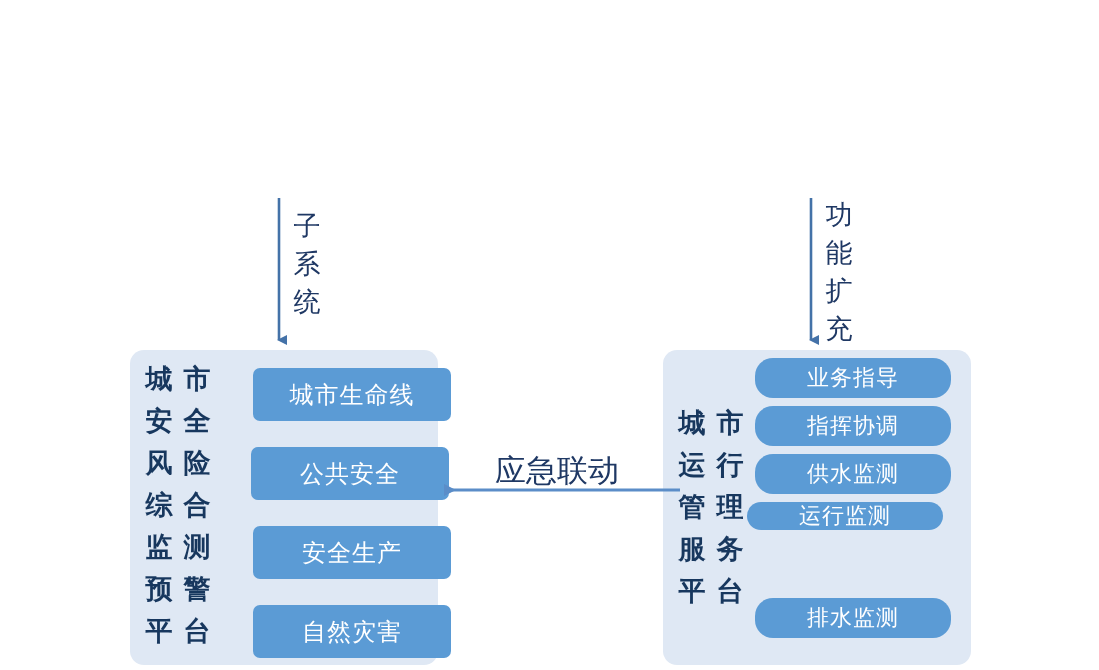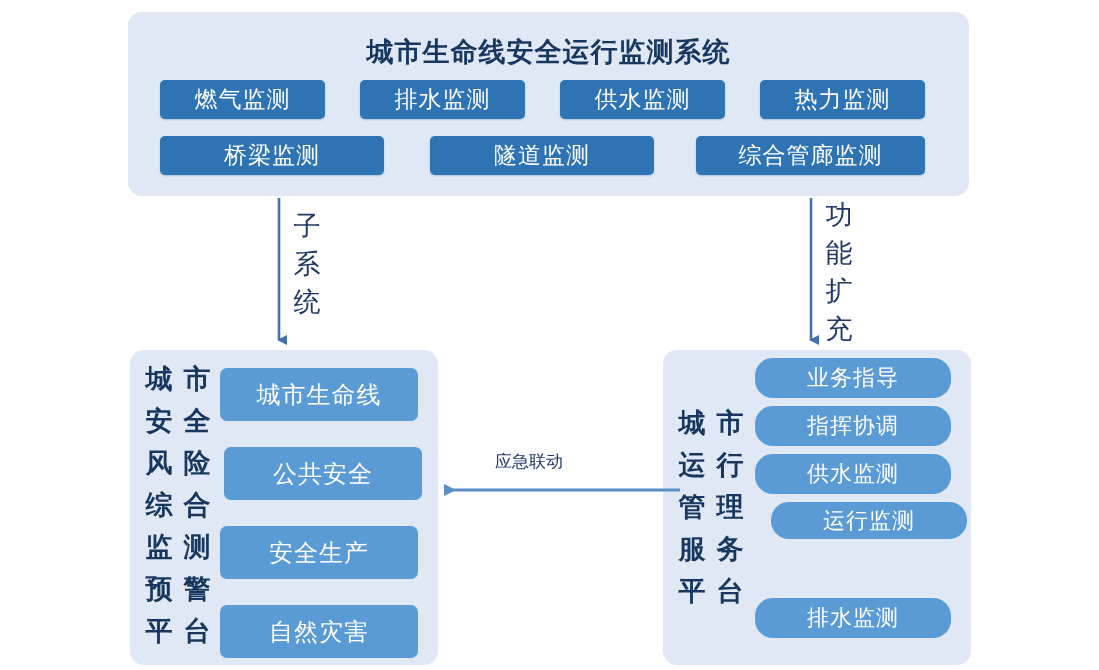--- a/index.html
+++ b/index.html
@@ -67,79 +67,67 @@
 
   .subchip{
     position:absolute;
     background:#5b9bd5;
     border-radius:7px;
     color:#ffffff;
     display:flex;align-items:center;justify-content:center;
     white-space:nowrap;
     letter-spacing:1px;
   }
-  .subchip.left{font-size:24px;}
+  .subchip.left{font-size:24px;margin-left:33px;}
   .subchip.right{font-size:22px;border-radius:18px;}
 
   
   .arrow-svg{position:absolute;left:0;top:0;width:1099px;height:670px;pointer-events:none;}
 
   .arrow-label-v{
     position:absolute;
     color:#1f3864;
     font-size:27px;
     line-height:38px;
     width:34px;
     text-align:center;
   }
   .arrow-label-h{
     position:absolute;
     color:#1f3864;
-    font-size:17px;
+    font-size:31px;
     white-space:nowrap;
   }
 </style>
 </head>
 <body>
 
 <div id="stage">
 
-  <div class="panel" id="top-panel">
-    <div id="system-title">城市生命线安全运行监测系统</div>
-
-    <div class="chip" style="left:32px;top:68px;width:165px;height:39px;">燃气监测</div>
-    <div class="chip" style="left:232px;top:68px;width:165px;height:39px;">排水监测</div>
-    <div class="chip" style="left:432px;top:68px;width:165px;height:39px;">供水监测</div>
-    <div class="chip" style="left:632px;top:68px;width:165px;height:39px;">热力监测</div>
-
-    <div class="chip" style="left:32px;top:124px;width:224px;height:39px;">桥梁监测</div>
-    <div class="chip" style="left:302px;top:124px;width:224px;height:39px;">隧道监测</div>
-    <div class="chip" style="left:568px;top:124px;width:229px;height:39px;">综合管廊监测</div>
-  </div>
 
   <div class="panel" id="left-panel">
     <div class="vlabel" id="left-vlabel" style="left:10px;top:8px;">
         <span>城</span>
         <span>市</span>
         <span>安</span>
         <span>全</span>
         <span>风</span>
         <span>险</span>
         <span>综</span>
         <span>合</span>
         <span>监</span>
         <span>测</span>
         <span>预</span>
         <span>警</span>
         <span>平</span>
         <span>台</span>
       </div>
 
     <div class="subchip left" style="left:90px;top:18px;width:198px;height:53px;">城市生命线</div>
-    <div class="subchip left" style="left:94px;top:97px;width:198px;height:53px;">公共安全</div>
+    <div class="subchip left" style="left:88px;top:97px;width:198px;height:53px;">公共安全</div>
     <div class="subchip left" style="left:90px;top:255px;width:198px;height:53px;">自然灾害</div>
     <div class="subchip left" style="left:90px;top:176px;width:198px;height:53px;">安全生产</div>
   </div>
 
   <div class="panel" id="right-panel">
     <div class="vlabel" id="right-vlabel" style="left:10px;top:52px;">
         <span>城</span>
         <span>市</span>
         <span>运</span>
         <span>行</span>
@@ -147,21 +135,21 @@
         <span>理</span>
         <span>服</span>
         <span>务</span>
         <span>平</span>
         <span>台</span>
       </div>
 
     <div class="subchip right" style="left:92px;top:8px;width:196px;height:40px;">业务指导</div>
     <div class="subchip right" style="left:92px;top:56px;width:196px;height:40px;">指挥协调</div>
     <div class="subchip right" style="left:92px;top:104px;width:196px;height:40px;">供水监测</div>
-    <div class="subchip right" style="left:108px;top:152px;width:196px;height:37px;">运行监测</div>
+    <div class="subchip right" style="left:84px;top:152px;width:196px;height:28px;">运行监测</div>
     <div class="subchip right" style="left:92px;top:248px;width:196px;height:40px;">排水监测</div>
   </div>
 
   <svg class="arrow-svg">
     <defs>
       <marker id="ah-down" markerWidth="10" markerHeight="10" refX="5" refY="8" orient="auto" markerUnits="userSpaceOnUse">
         <path d="M0,0 L10,0 L5,10 z" fill="#4472a8"></path>
       </marker>
       <marker id="ah-left" markerWidth="12" markerHeight="12" refX="10" refY="6" orient="auto" markerUnits="userSpaceOnUse">
         <path d="M12,0 L12,12 L0,6 z" fill="#5b8dc8"></path>

